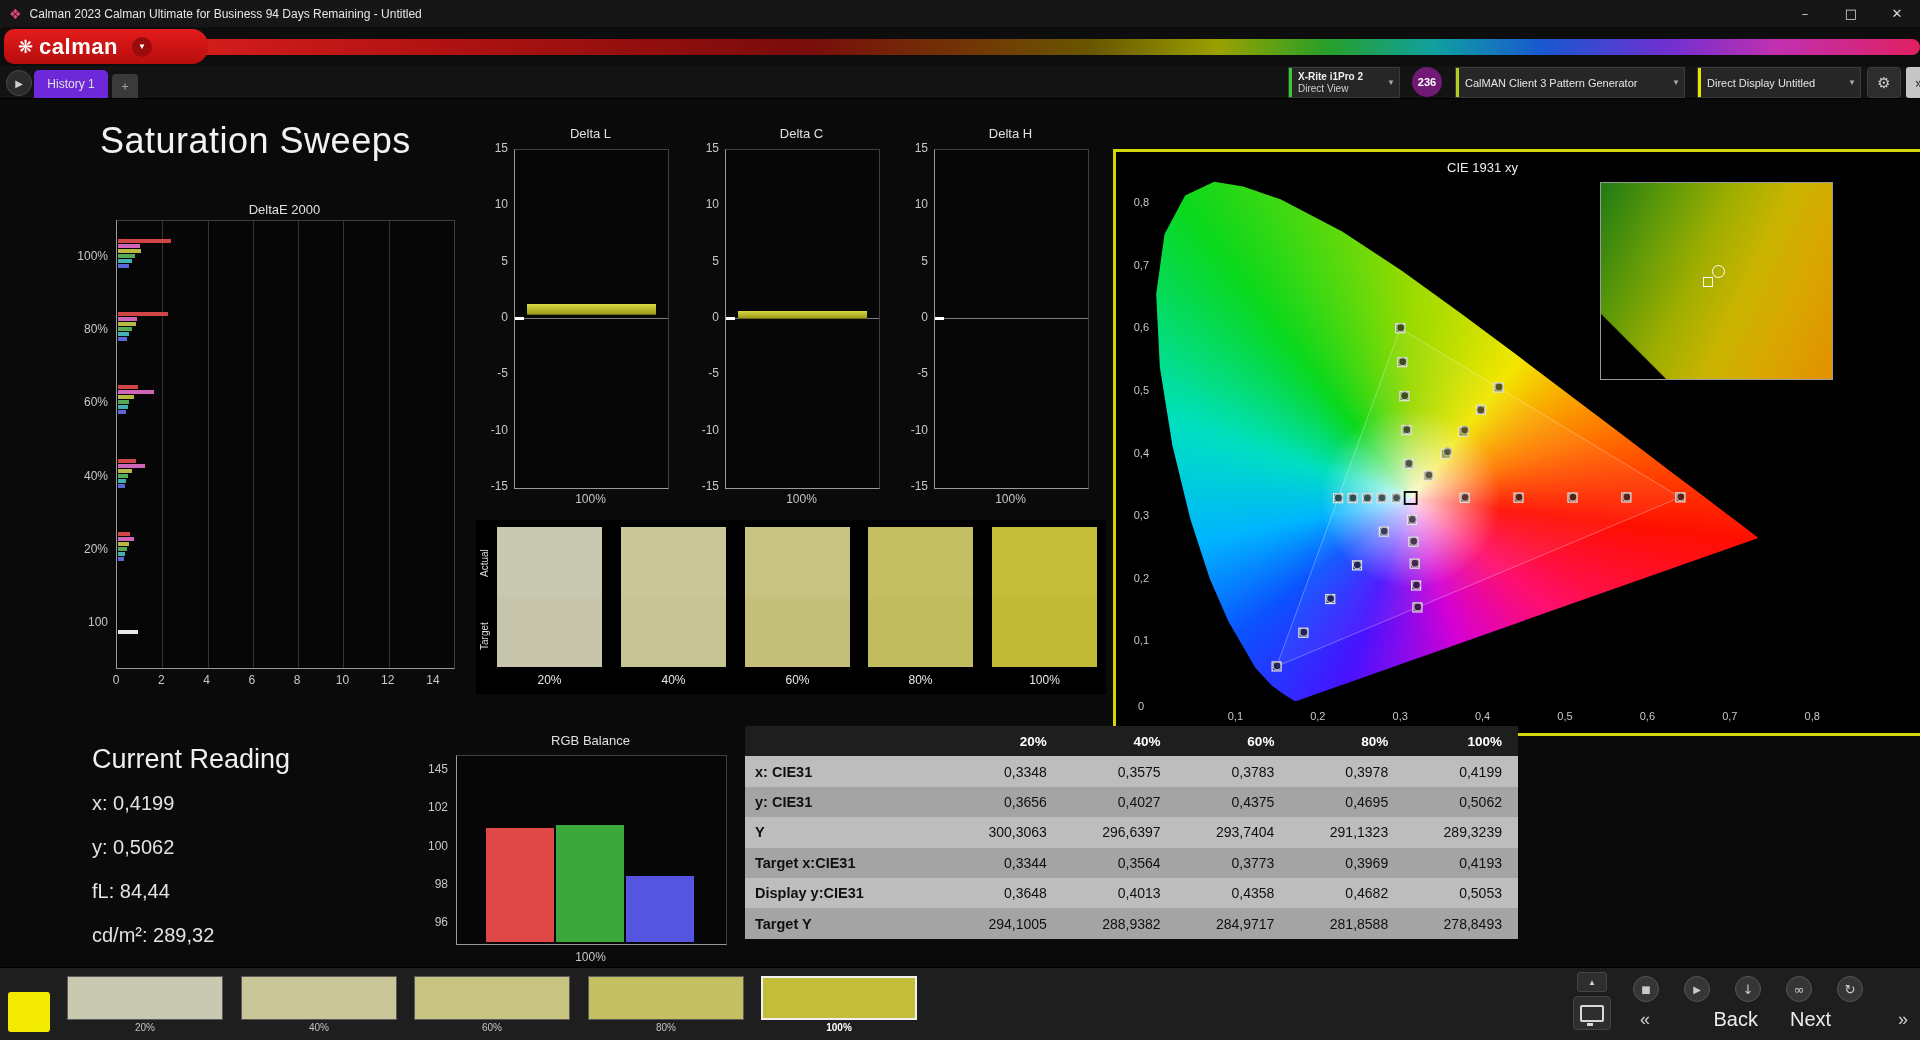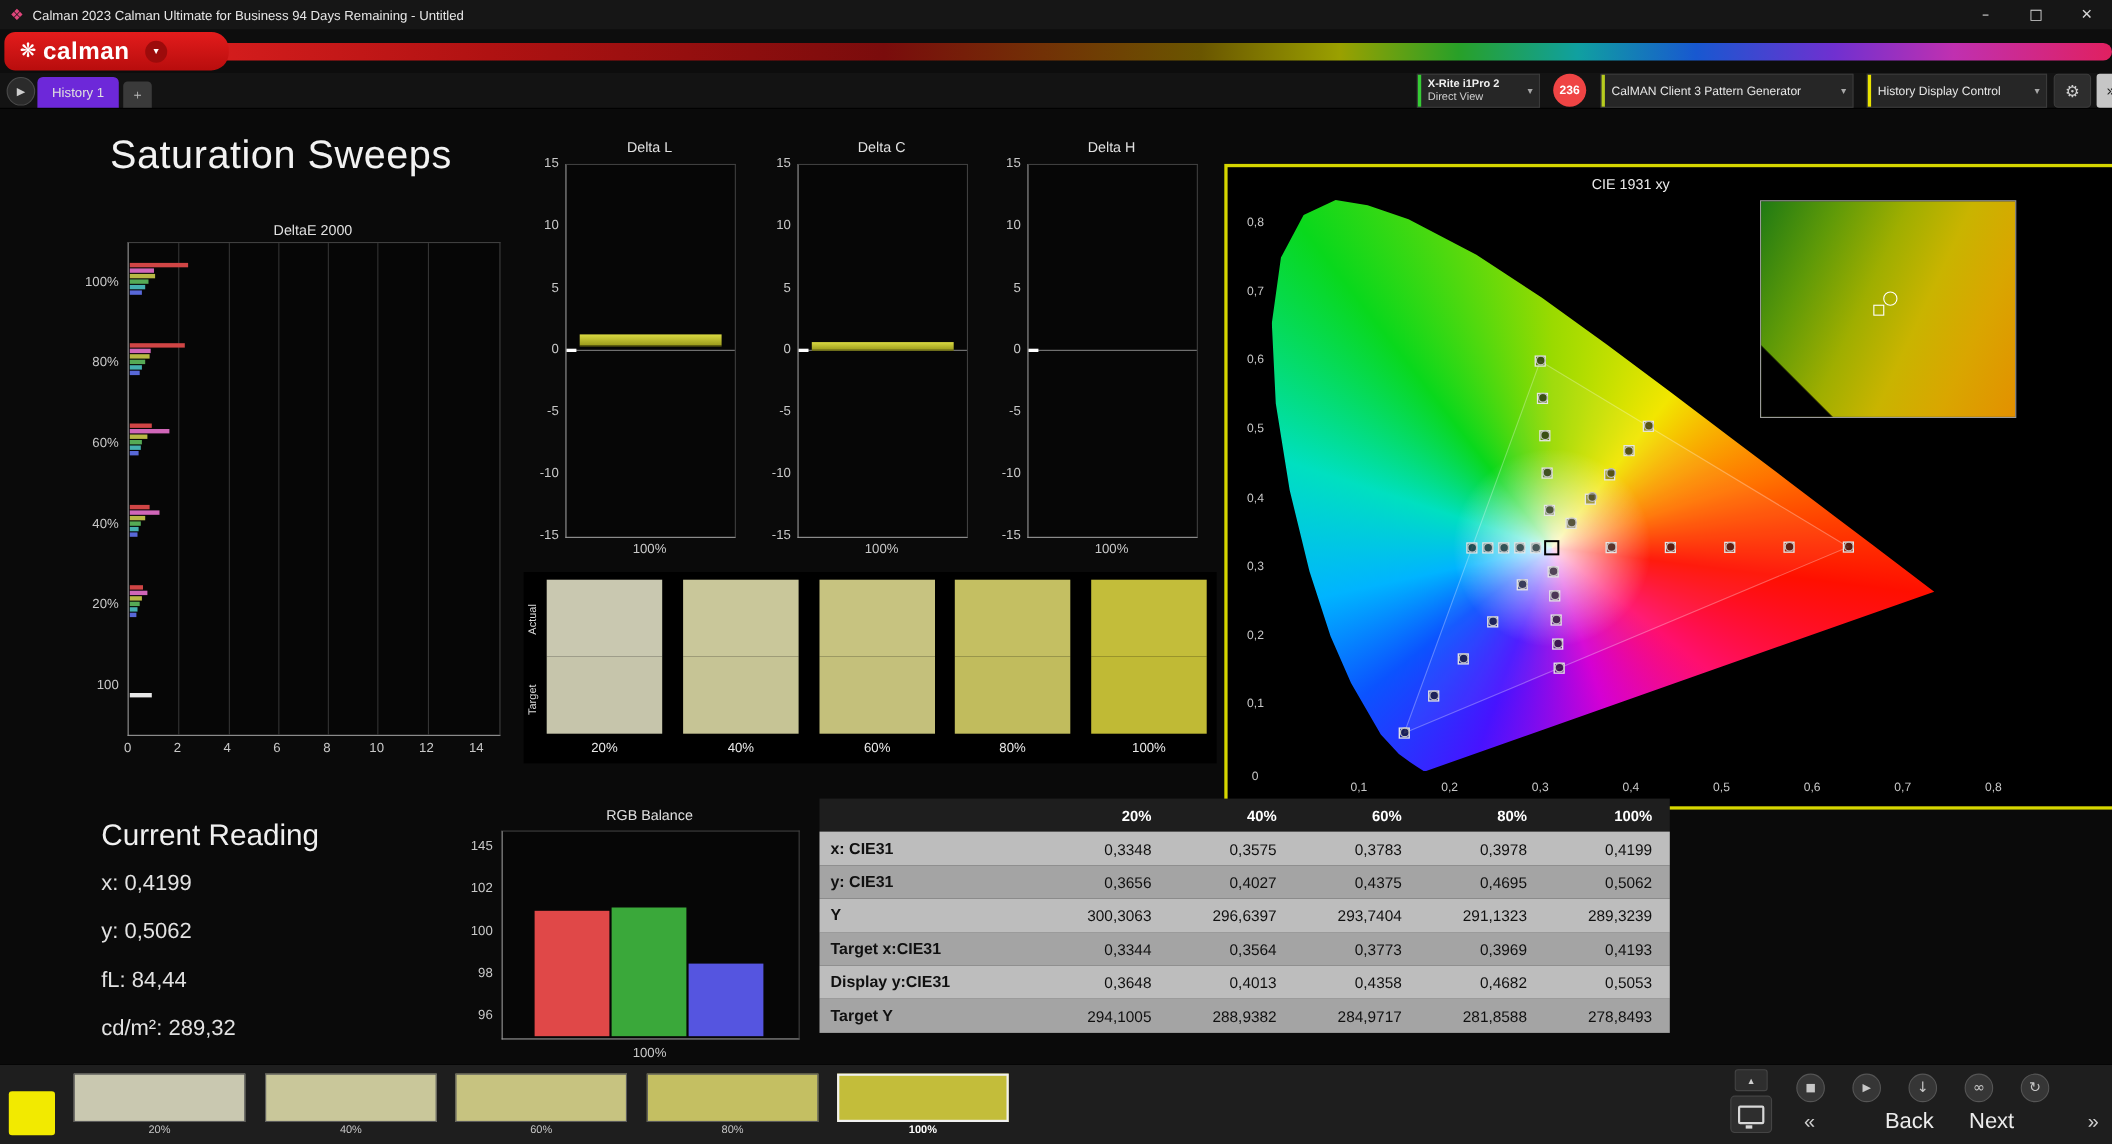--- a/index.html
+++ b/index.html
@@ -27,21 +27,21 @@
   #history-nav{position:absolute;left:6px;top:4px;width:24px;height:24px;border-radius:50%;background:#2b2b2b;border:1px solid #4a4a4a;display:flex;align-items:center;justify-content:center;font-size:10px;color:#cfcfcf;}
   #history-tab{position:absolute;left:34px;top:4px;width:74px;height:28px;background:#6d28d9;border-radius:5px 5px 0 0;display:flex;align-items:center;justify-content:center;font-size:12px;color:#e0e0e0;}
   #add-tab{position:absolute;left:112px;top:8px;width:26px;height:24px;background:#3a3a3a;border-radius:4px 4px 0 0;display:flex;align-items:center;justify-content:center;font-size:12px;color:#bbb;}
   .dd{position:absolute;top:1px;height:31px;background:#262626;border:1px solid #3a3a3a;display:flex;align-items:center;box-sizing:border-box;}
   .dd .bar{width:3px;align-self:stretch;}
   .dd .txt{flex:1;padding:0 6px;overflow:hidden;white-space:nowrap;}
   .dd .caret{width:16px;text-align:center;font-size:8px;color:#a8a8a8;}
   #dd-meter{left:1288px;width:112px;}
   #dd-meter .l1{font-size:10px;font-weight:bold;color:#efefef;line-height:12px;}
   #dd-meter .l2{font-size:10px;color:#cfcfcf;line-height:12px;}
-  #badge{position:absolute;left:1412px;top:1px;width:30px;height:30px;border-radius:50%;background:#ef4444;display:flex;align-items:center;justify-content:center;font-size:11px;font-weight:bold;color:#fff;}
+  #badge{position:absolute;left:1412px;top:1px;width:30px;height:30px;border-radius:50%;background:#701a75;display:flex;align-items:center;justify-content:center;font-size:11px;font-weight:bold;color:#fff;}
   #dd-pattern{left:1455px;width:230px;font-size:11px;color:#e6e6e6;}
   #dd-display{left:1697px;width:164px;font-size:11px;color:#e6e6e6;}
   #gear-btn{position:absolute;left:1867px;top:1px;width:34px;height:31px;background:#2d2d2d;border:1px solid #3c3c3c;border-radius:4px;display:flex;align-items:center;justify-content:center;font-size:15px;color:#cfcfcf;box-sizing:border-box;font-family:"DejaVu Sans",sans-serif;}
   #edge-btn{position:absolute;left:1906px;top:1px;width:26px;height:31px;background:#c6c6c6;border-radius:3px;display:flex;align-items:center;justify-content:center;font-size:14px;color:#222;font-family:"DejaVu Sans",sans-serif;}
 
   
   #main{position:absolute;left:0;top:0;width:1920px;height:1040px;pointer-events:none;}
   #main *{pointer-events:auto;}
   #page-title{position:absolute;left:100px;top:120px;font-size:36px;color:#f2f2f2;letter-spacing:.5px;}
 
@@ -155,21 +155,21 @@
     <div id="badge">236</div>
 
     <div class="dd" id="dd-pattern">
       <div class="bar" style="background:#b7cc1f"></div>
       <div class="txt">CalMAN Client 3 Pattern Generator</div>
       <div class="caret">▼</div>
     </div>
 
     <div class="dd" id="dd-display">
       <div class="bar" style="background:#e8e300"></div>
-      <div class="txt">History Display Control</div>
+      <div class="txt">Direct Display Untitled</div>
       <div class="caret">▼</div>
     </div>
 
     <div id="gear-btn">⚙</div>
     <div id="edge-btn">»</div>
   </div>
 
   <div id="main">
     <div id="page-title">Saturation Sweeps</div>
 

